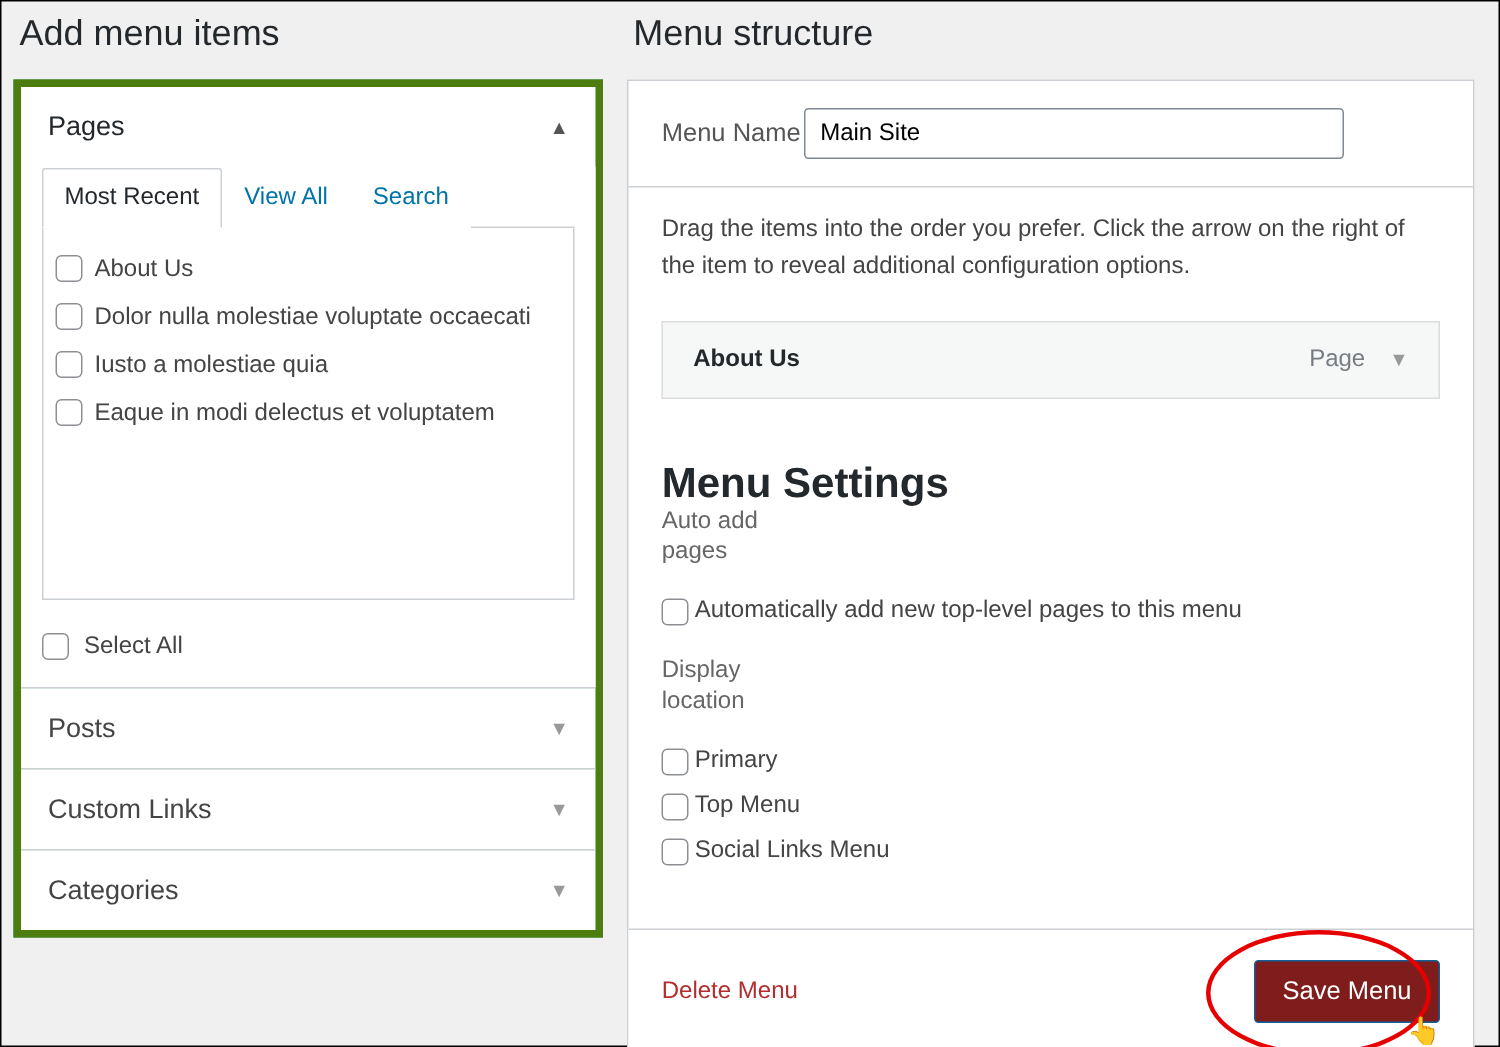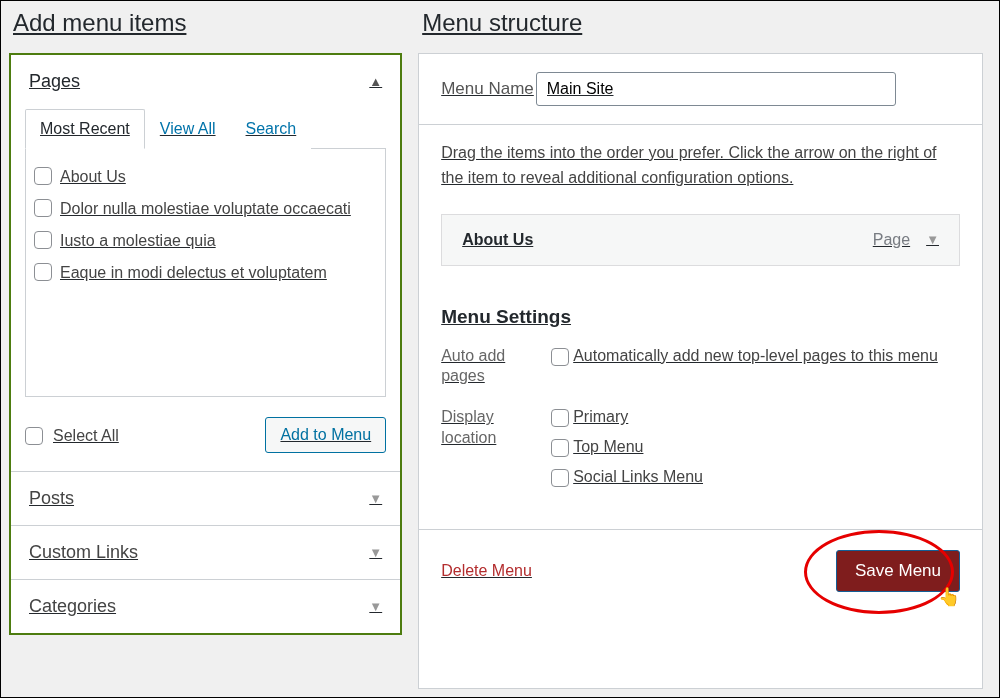--- a/index.html
+++ b/index.html
@@ -1,21 +1,21 @@
 <!DOCTYPE html>
 <html><head>
 <meta charset="utf-8">
 <style>
   * { box-sizing: border-box; margin: 0; padding: 0; }
   html, body { width: 1000px; height: 698px; font-family: -apple-system, "Segoe UI", Helvetica, Arial, sans-serif; background:#f0f0f0; color:#23282d; }
-  .wrap { display:flex; width:100%; height:100%; border:1px solid #000;text-decoration:underline; }
+  .wrap { display:flex; width:100%; height:100%; border:1px solid #000; }
   .col-left { width:41%; padding:8px; display:flex; flex-direction:column; }
   .col-right { flex:1; padding:8px 16px 8px 8px; display:flex; flex-direction:column; }
   h2.section-title { font-size:24px; font-weight:500; margin:0 0 16px 4px; }
-  .postbox-holder { border:2px solid #4d7c0f; background:#15803d; }
+  .postbox-holder { border:5px solid #4d7c0f; background:#15803d; }
   .postbox { border-bottom:1px solid #ccd0d4; background:#fff; }
   .postbox:last-child { border-bottom:none; }
   .postbox-header { padding:16px 18px; font-size:18px; font-weight:500; display:flex; align-items:center; justify-content:space-between; cursor:pointer; }
   .postbox-header.collapsed { color:#444; }
   .triangle-up { font-size:13px; color:#555; }
   .triangle-down { font-size:13px; color:#999; }
   .pages-body { padding:0 14px 18px 14px; background:#fff; }
   .tabs { display:flex; gap:0; border-bottom:1px solid #ccd0d4; margin-bottom:0; }
   .tab { padding:10px 14px; font-size:16px; color:#0073aa; border:1px solid transparent; border-bottom:none; cursor:pointer; position:relative; top:1px; background:#fff; }
   .tab.active { border:1px solid #ccd0d4; border-bottom:1px solid #fff; color:#23282d; border-radius:2px 2px 0 0; }
@@ -30,22 +30,22 @@
   
   .menu-edit { border:1px solid #ccd0d4; background:#fff; display:flex; flex-direction:column; flex:1; }
   .menu-name-row { padding:18px 22px; display:flex; align-items:center; gap:2px; border-bottom:1px solid #ccd0d4; }
   .menu-name-row label { font-size:17px; color:#555; }
   .menu-name-row input[type=text] { flex:0 0 auto; width:360px; padding:7px 10px; border:1px solid #7e8993; border-radius:3px; font-size:16px; background:#fff; }
   .menu-body { padding:16px 22px 22px 22px; }
   .instructions { font-size:16px; color:#444; line-height:1.55; margin-bottom:23px; }
   .menu-item { border:1px solid #dcdcde; background:#f6f7f7; display:flex; align-items:center; justify-content:space-between; padding:16px 20px; font-size:16px; width:100%; }
   .menu-item .mi-title { font-weight:600; }
   .menu-item .mi-type { display:flex; align-items:center; gap:16px; color:#787c82; }
-  h3.settings-title { font-size:19px; font-weight:600; margin-top:40px; margin-bottom:18px; }
-  .settings-row { display:flex; align-items:flex-start; gap:18px; margin-bottom:20px; }
+  h3.settings-title { font-size:28px; font-weight:600; margin-top:40px; }
+  .settings-row { display:flex; align-items:flex-start; gap:18px; margin-bottom:20px;flex-direction:column; }
   .settings-row .sr-label { width:92px; font-size:16px; color:#666; line-height:1.3; }
   .sr-options { display:flex; flex-direction:column; gap:10px; }
   .sr-option { display:flex; align-items:center; gap:4px; font-size:16px; color:#444; }
   .menu-footer { border-top:1px solid #ccd0d4; background:#fff; padding:20px 22px; display:flex; justify-content:space-between; align-items:center; }
   .delete-link { color:#b32d2e; text-decoration:none; font-size:16px; cursor:pointer; }
   .save-wrap { position:relative; }
   .ring { position:absolute; border:3px solid #e60000; border-radius:50%; width:150px; height:84px; left:-32px; top:-20px; pointer-events:none; }
   .cursor { position:absolute; left:102px; top:36px; font-size:18px; pointer-events:none; }
   
   .page-list-wrap::-webkit-scrollbar { width:16px; }
@@ -88,21 +88,20 @@
             <label class="page-item">
                 <input class="cbx" type="checkbox" style="">
                 <span>Eaque in modi delectus et voluptatem</span>
               </label>
           </div>
           <div class="select-all-row">
             <label class="select-all-lbl">
               <input class="cbx" type="checkbox" style="">
               <span>Select All</span>
             </label>
-            <button class="btn">Add to Menu</button>
           </div>
         </div>
       </div>
 
       <div class="postbox">
         <div class="postbox-header collapsed">
           <span>Posts</span>
           <span class="triangle-down">▼</span>
         </div>
       </div>

